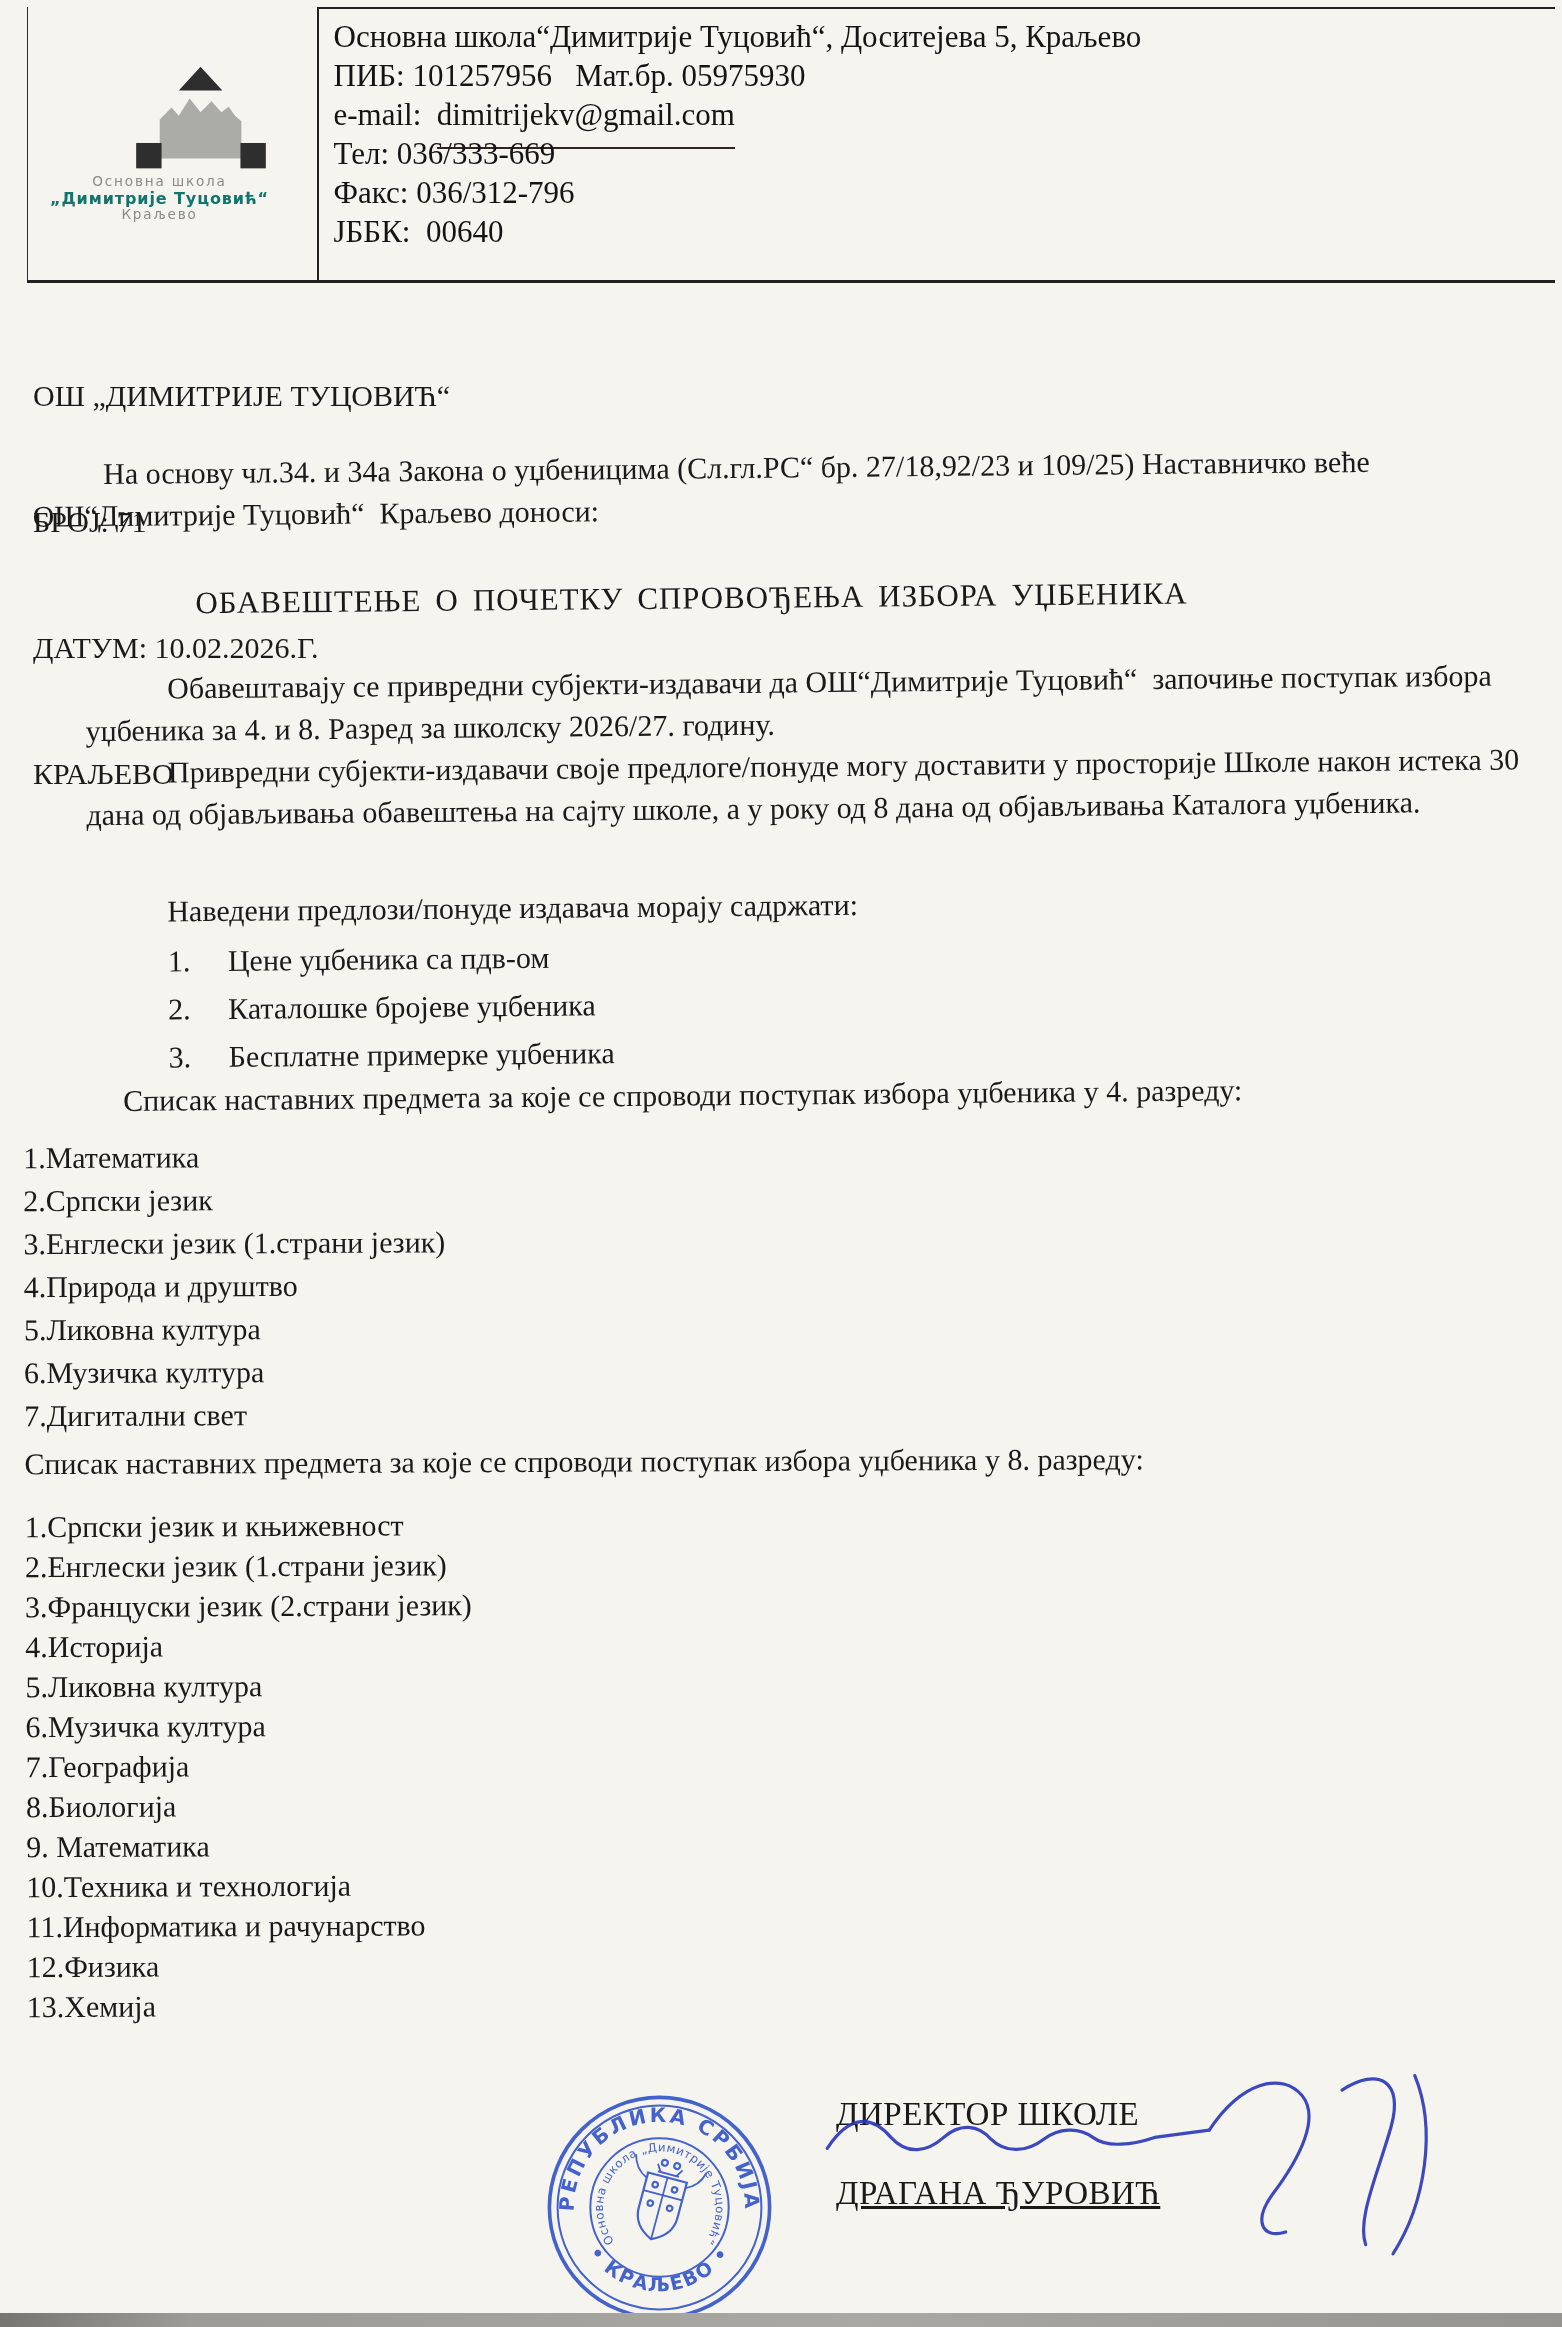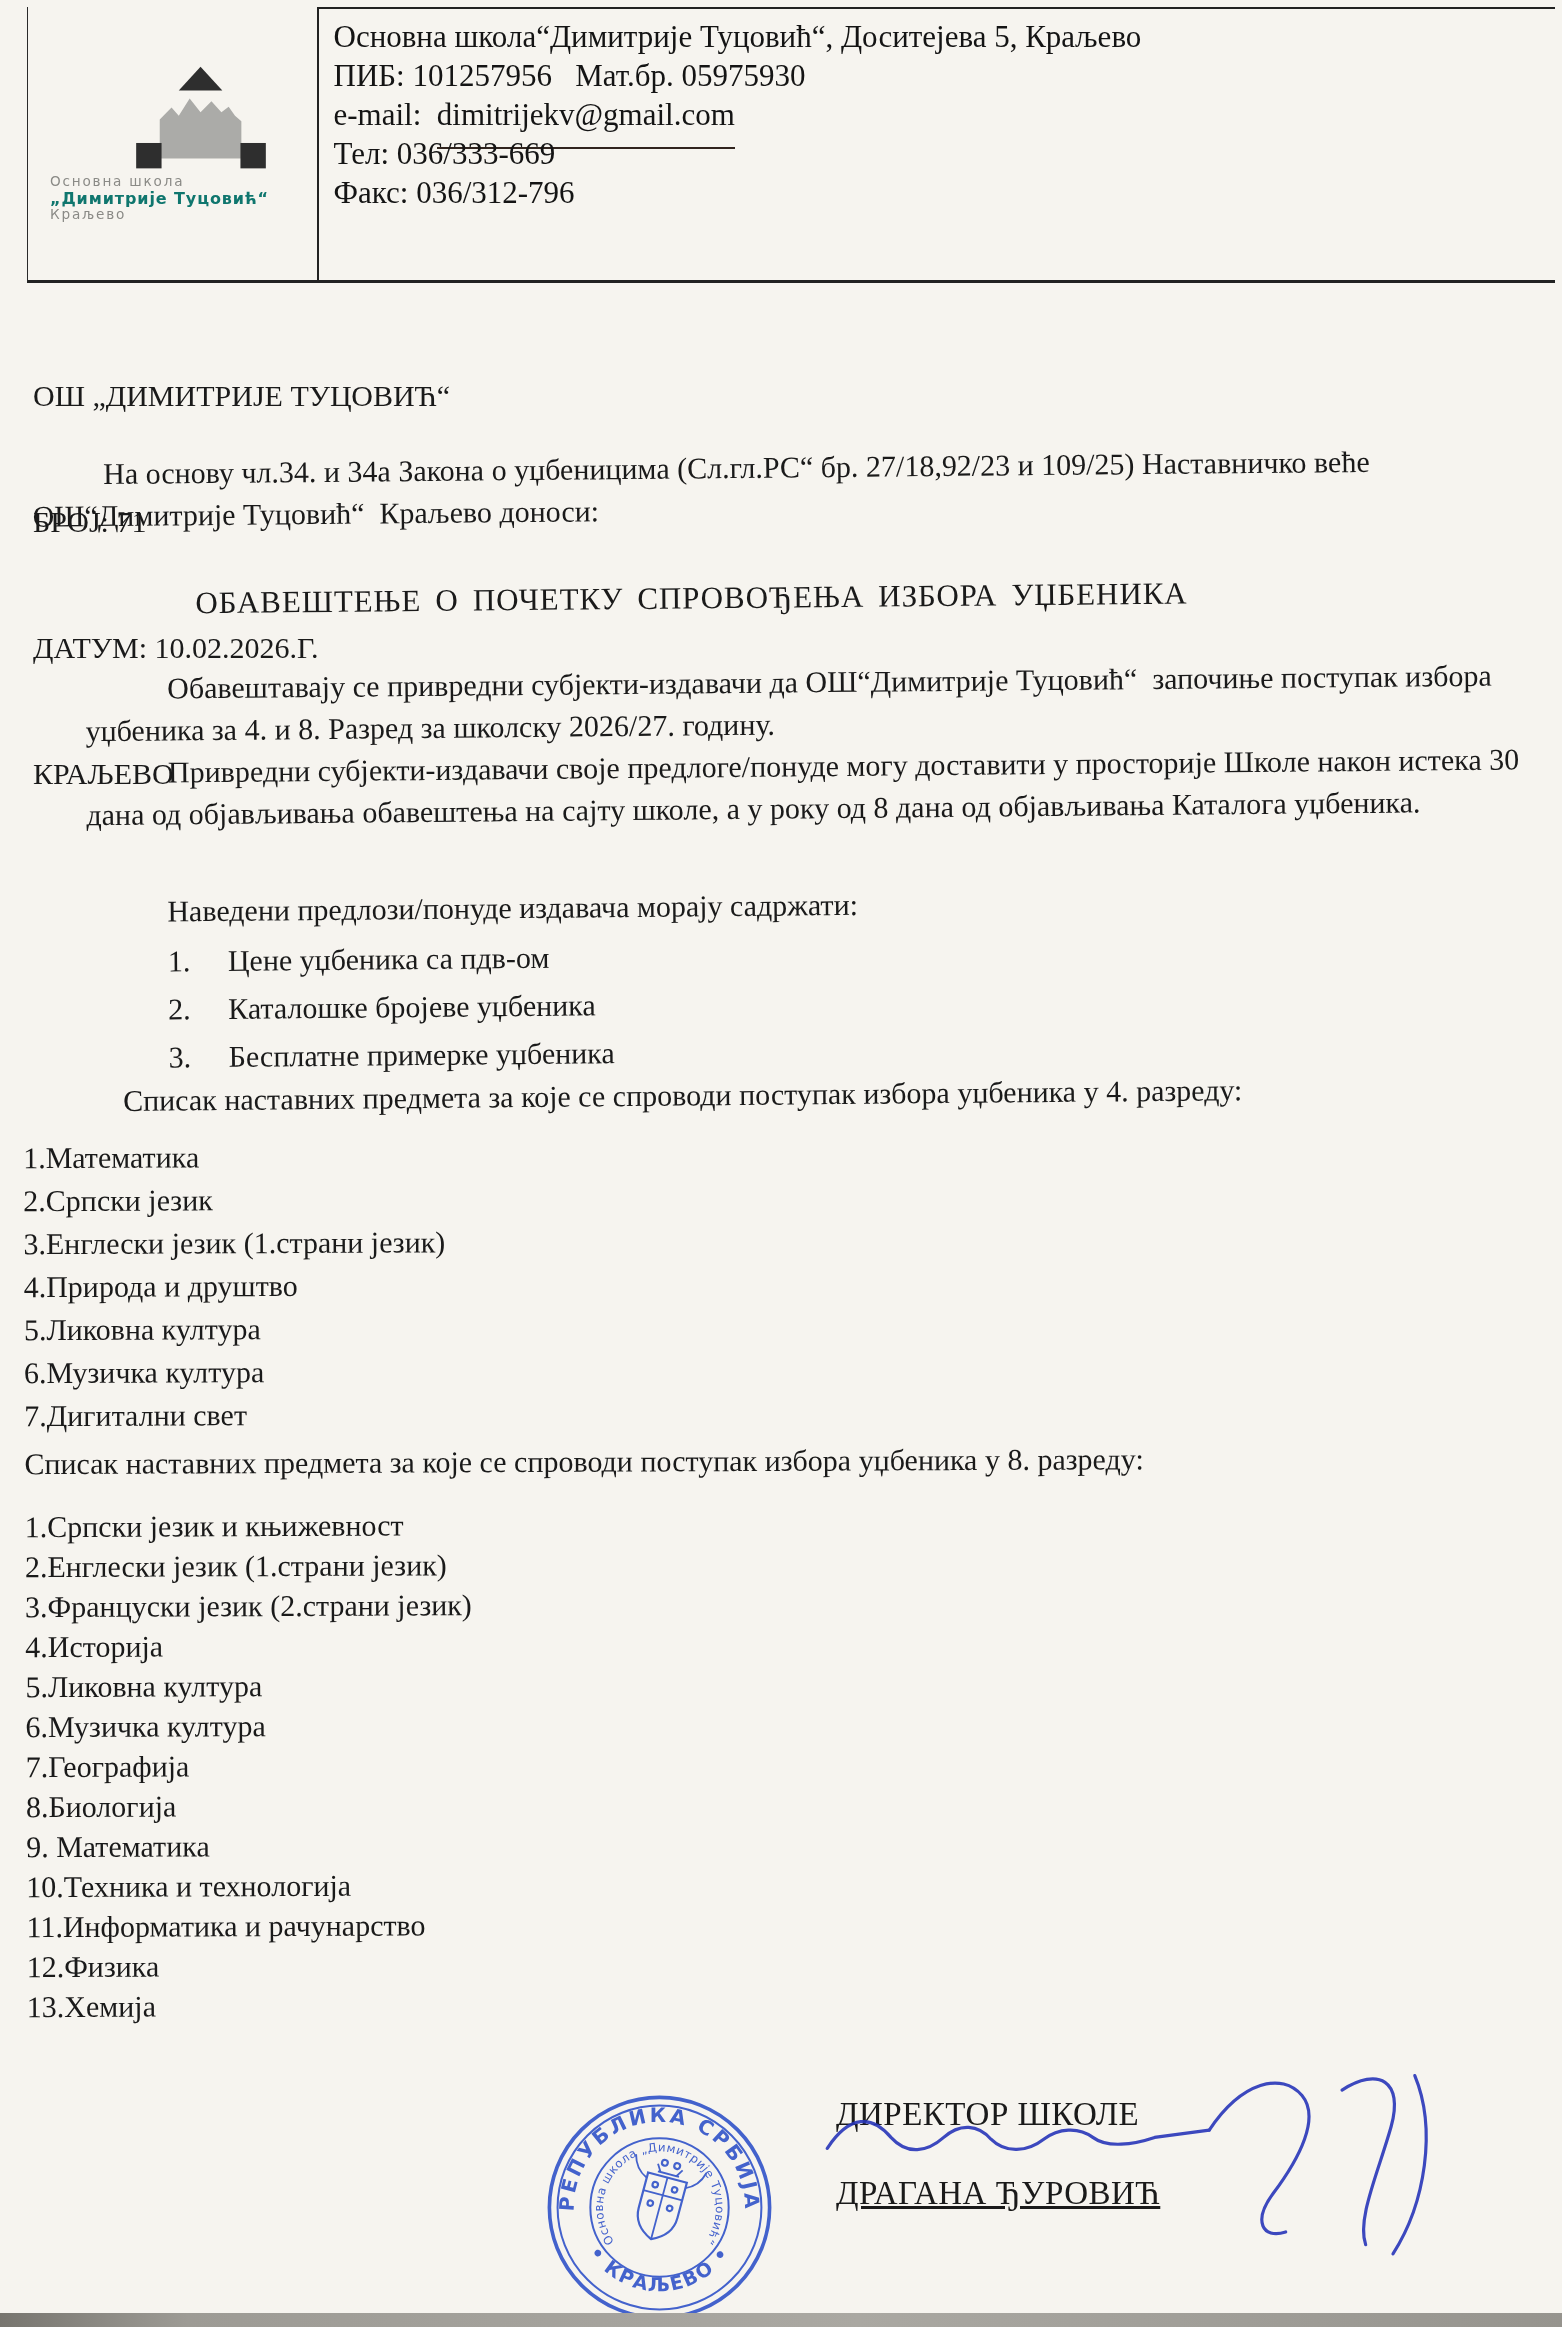--- a/index.html
+++ b/index.html
@@ -28,21 +28,21 @@
   .contact-line{
     font-size:31px;line-height:39px;white-space:pre-wrap;
     color:#141414;
   }
   .contact-line .email{
     border-bottom:2.7px solid #31241e;
     padding-bottom:15px;
   }
   .emblem-svg{position:absolute;left:107px;top:58px;}
   .logo-text{
-    position:absolute;left:22px;top:167px;width:255px;text-align:left;
+    position:absolute;left:4px;top:167px;width:255px;text-align:center;
     font-family:"DejaVu Sans",sans-serif;
   }
   .logo-text .lt1,.logo-text .lt3{font-size:13.6px;color:#8a8a86;letter-spacing:1.8px;line-height:15.5px;}
   .logo-text .lt2{font-size:16px;font-weight:bold;color:#0f766e;letter-spacing:0.9px;line-height:17.3px;}
 
   
   .ref-block{left:33px;top:291px;font-size:30px;line-height:42px;white-space:pre-wrap;}
 
   
   .tilt{position:absolute;left:0;top:0;width:1563px;height:2327px;
@@ -94,20 +94,21 @@
       <div class="lt2">„Димитрије Туцовић“</div>
       <div class="lt3">Краљево</div>
     </div>
   </div>
   <div class="contact-cell">
     <div class="contact-line">Основна школа“Димитрије Туцовић“, Доситејева 5, Краљево</div>
     <div class="contact-line">ПИБ: 101257956   Мат.бр. 05975930</div>
     <div class="contact-line"><span>e-mail:</span>  <span class="email">dimitrijekv@gmail.com</span></div>
     <div class="contact-line">Тел: 036/333-669</div>
     <div class="contact-line">Факс: 036/312-796</div>
+    <div class="contact-line">ЈББК:  00640</div>
   </div>
 </div>
 
 <div class="abs ref-block">
   <div>ОШ „ДИМИТРИЈЕ ТУЦОВИЋ“</div>
   <div>БРОЈ: 71</div>
   <div>ДАТУМ: 10.02.2026.Г.</div>
   <div>КРАЉЕВО</div>
 </div>
 

